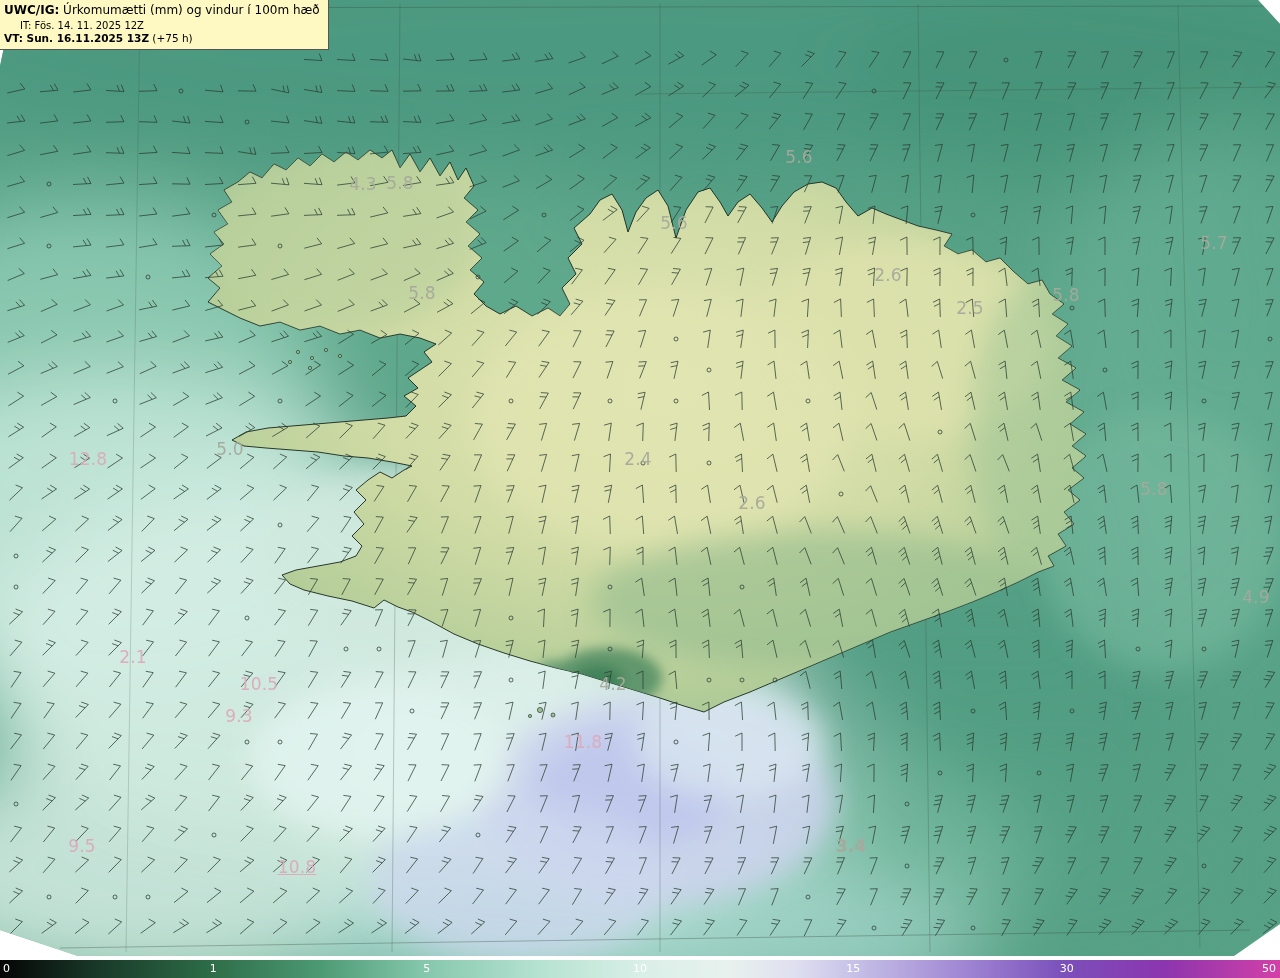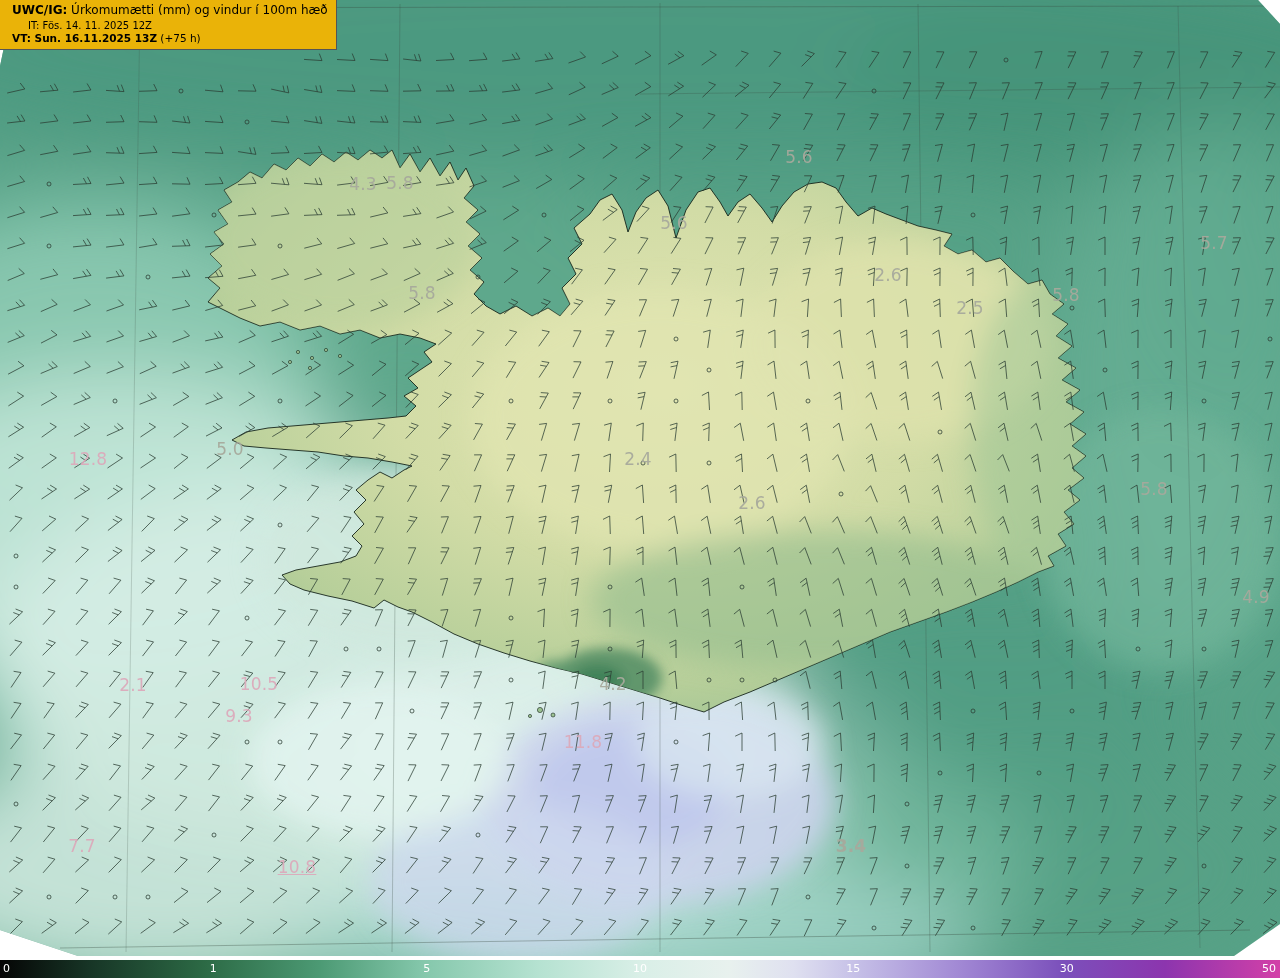--- a/index.html
+++ b/index.html
@@ -2,22 +2,22 @@
 <html><head>
 <meta charset="utf-8">
 <style>
   html,body{margin:0;padding:0;background:#ffffff;}
   body{width:1280px;height:978px;overflow:hidden;font-family:"DejaVu Sans",sans-serif;}
   #stage{position:relative;width:1280px;height:978px;background:#ffffff;}
   #map{position:absolute;top:0;left:0;width:1280px;height:960px;}
   #map svg{display:block;}
 
   .legend{
-    position:absolute;top:0;left:0;z-index:6;background:#eab308;
-    padding:3px 8px 4px 12px;border-right:1px solid #555;border-bottom:1px solid #555;
+    position:absolute;top:0;left:0;z-index:6;background:#fef9c3;
+    padding:3px 8px 4px 4px;border-right:1px solid #555;border-bottom:1px solid #555;
     line-height:1.3;min-width:262px;box-sizing:border-box;
   }
   .legend .l1{font-size:12px;color:#000;white-space:nowrap;}
   .legend .l2{font-size:10px;color:#000;white-space:nowrap;margin-left:16px;}
   .legend .l3{font-size:10.5px;color:#000;white-space:nowrap;}
   .legend .b{font-weight:bold;}
 
   #value-labels{position:absolute;top:0;left:0;width:1280px;height:960px;z-index:4;pointer-events:none;}
   .vlabel{
     position:absolute;transform:translate(-50%,-50%);
@@ -148,23 +148,23 @@
         <div class="vlabel" style="left: 422px; top: 293px; color: rgb(167, 169, 156);">5.8</div>
         <div class="vlabel" style="left: 230px; top: 449px; color: rgb(167, 169, 156);">5.0</div>
         <div class="vlabel" style="left: 638px; top: 459px; color: rgb(167, 169, 156);">2.4</div>
         <div class="vlabel" style="left: 752px; top: 503px; color: rgb(167, 169, 156);">2.6</div>
         <div class="vlabel" style="left: 1154px; top: 489px; color: rgb(167, 169, 156);">5.8</div>
         <div class="vlabel" style="left: 1256px; top: 597px; color: rgb(167, 169, 156);">4.9</div>
         <div class="vlabel" style="left: 613px; top: 684px; color: rgb(167, 169, 156);">4.2</div>
         <div class="vlabel" style="left: 259px; top: 684px; color: rgb(220, 170, 187);">10.5</div>
         <div class="vlabel" style="left: 239px; top: 716px; color: rgb(220, 170, 187);">9.3</div>
         <div class="vlabel" style="left: 88px; top: 459px; color: rgb(220, 170, 187);">12.8</div>
-        <div class="vlabel" style="left: 133px; top: 657px; color: rgb(220, 170, 187); margin-top: 28px;">2.1</div>
+        <div class="vlabel" style="left: 133px; top: 657px; color: rgb(220, 170, 187);">2.1</div>
         <div class="vlabel" style="left: 583px; top: 742px; color: rgb(220, 170, 187);">11.8</div>
-        <div class="vlabel" style="left: 82px; top: 846px; color: rgb(220, 170, 187);">7.7</div>
+        <div class="vlabel" style="left: 82px; top: 846px; color: rgb(220, 170, 187);">9.5</div>
         <div class="vlabel" style="left: 297px; top: 867px; color: rgb(220, 170, 187); text-decoration: underline;">10.8</div>
         <div class="vlabel" style="left: 851px; top: 846px; color: rgb(167, 169, 156); font-weight: bold;">3.4</div>
       </div>
   </div>
 
   <div class="legend">
     <div class="l1">
       <span class="b">UWC/IG:</span><span> Úrkomumætti (mm) og vindur í 100m hæð</span>
     </div>
     <div class="l2">IT: Fös. 14. 11. 2025 12Z</div>

